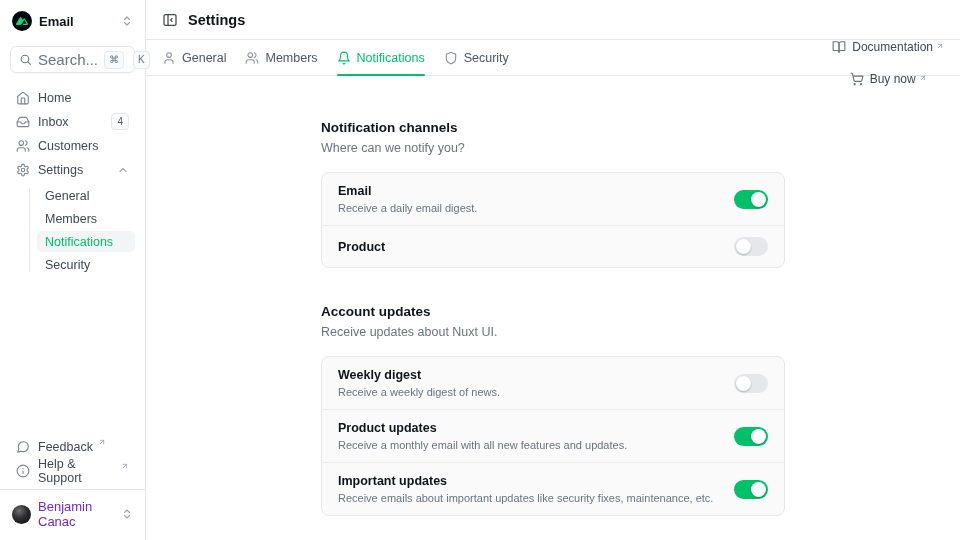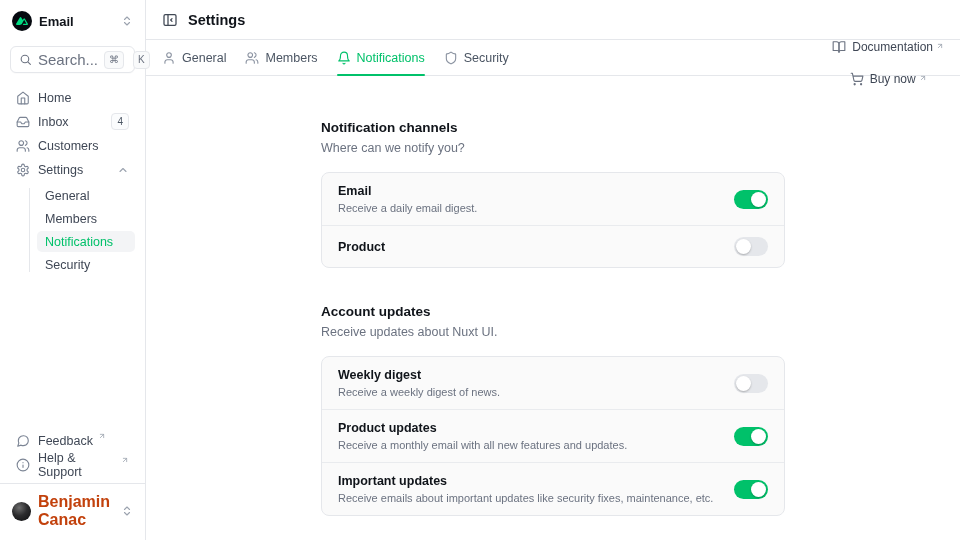--- a/index.html
+++ b/index.html
@@ -27,21 +27,21 @@
   .subnav { position:relative; display:flex; flex-direction:column; gap:2px; margin-top:2px; }
   .subnav::before { content:""; position:absolute; left:19px; top:3px; bottom:3px; width:1px; background:#e5e7eb; }
   .sub-item { margin-left:27px; height:21px; display:flex; align-items:center; padding:0 8px; border-radius:5px; font-size:12.5px; color:#3f4755; cursor:pointer; }
   .sub-item.active { background:#f3f4f6; color:#00c16a; font-weight:500; }
 
   .sidebar-spacer { flex:1; }
   .ext-arrow { color:#9ca3af; display:flex; margin-left:-3px; align-self:flex-start; margin-top:2px; }
 
   .user-row { border-top:1px solid #e5e7eb; margin:8px -10px 0; padding:9px 12px 5px; display:flex; align-items:center; gap:7px; cursor:pointer; }
   .user-avatar { width:19px; height:19px; border-radius:50%; flex:none; background:radial-gradient(circle at 38% 30%, #6d6d6d 0%, #2c2c2e 45%, #0c0c0e 100%); }
-  .user-name { font-size:16px; font-weight:700; color:#c2410c; }
+  .user-name { font-size:13px; font-weight:400; color:#6d28d9; }
 
   
   .main { flex:1; display:flex; flex-direction:column; min-width:0; }
   .main-header { height:40px; flex:none; border-bottom:1px solid #e5e7eb; display:flex; align-items:center; gap:10px; padding:0 16px; }
   .collapse-btn { color:#414955; display:flex; cursor:pointer; }
   .main-title { font-size:14.5px; font-weight:700; color:#10141a; }
 
   .tabbar { height:36px; flex:none; border-bottom:1px solid #e5e7eb; display:flex; align-items:stretch; gap:19px; padding:0 16px; }
   .tab { display:flex; align-items:center; gap:6px; font-size:12.5px; font-weight:500; color:#4b5563; position:relative; cursor:pointer; }
   .tab .icon { color:#8b93a1; display:flex; }

